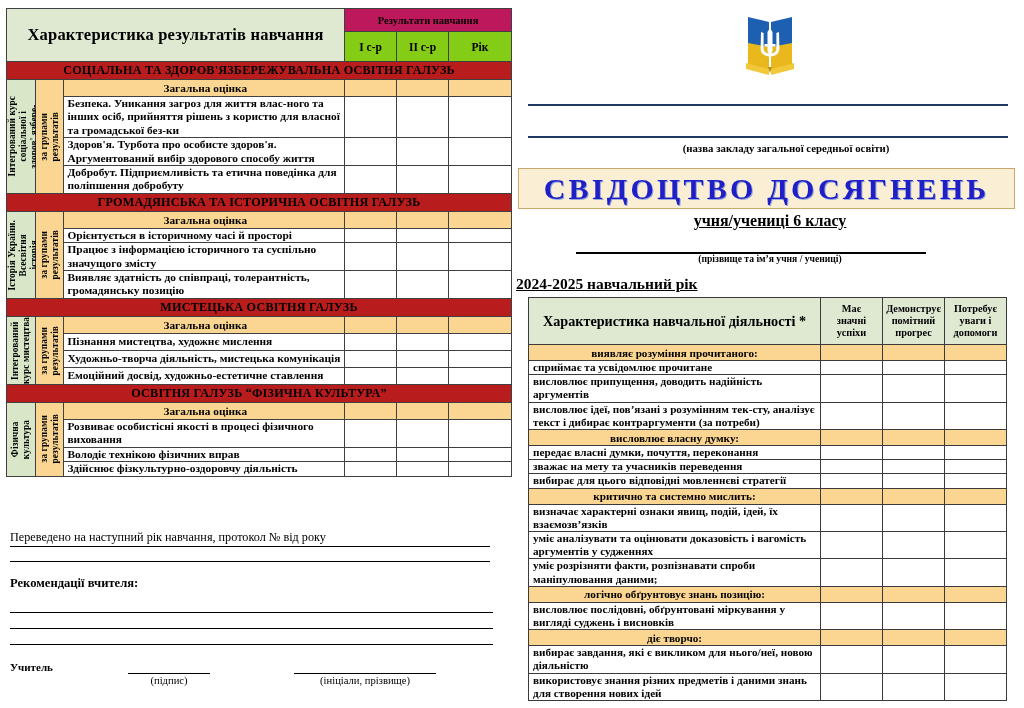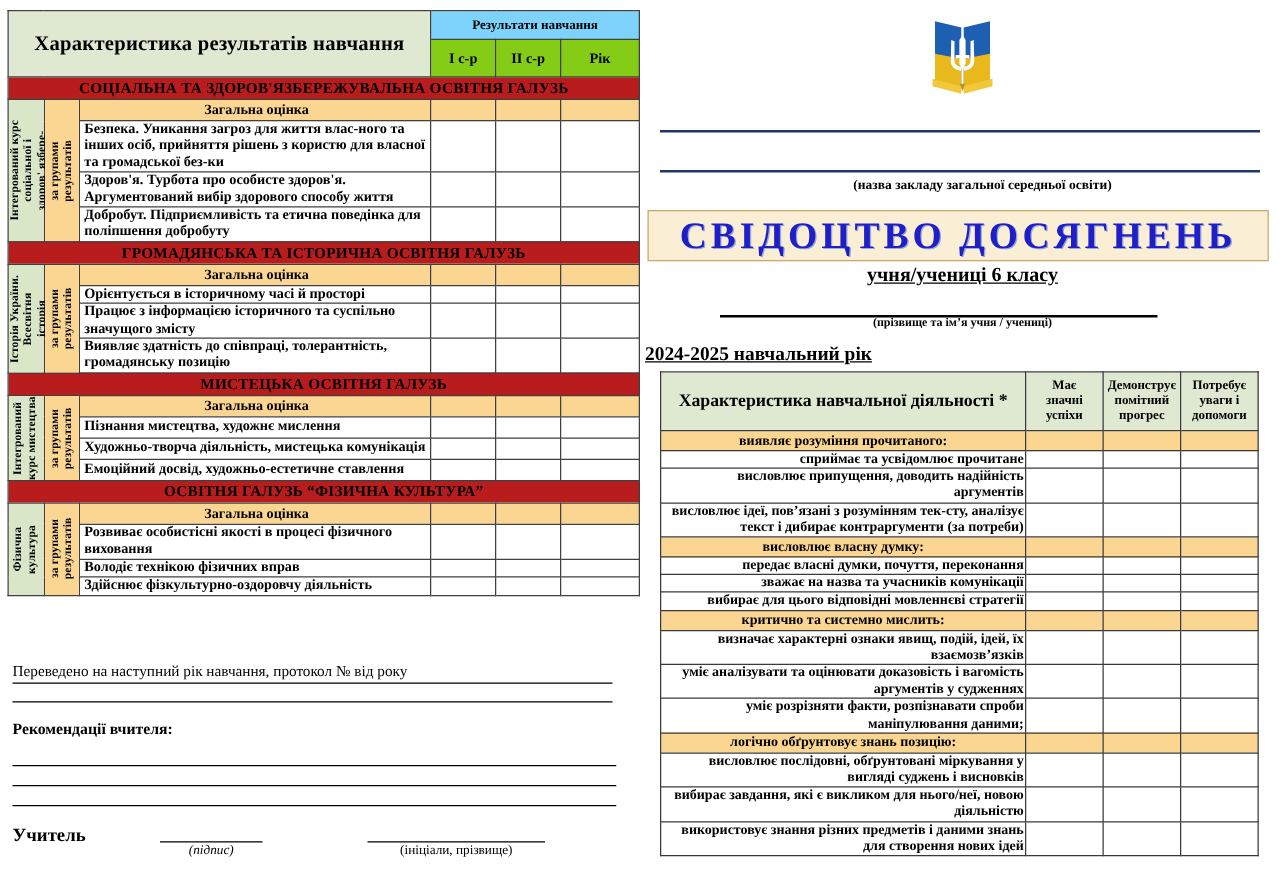--- a/index.html
+++ b/index.html
@@ -42,21 +42,21 @@
 
   .lt-title {
     background: #dfe9d2;
     text-align: center;
     font-weight: bold;
     font-size: 16.5px;
     height: 52px;
     letter-spacing: .2px;
   }
   .lt-rezult {
-    background: #7dd3fc;
+    background: #be185d;
     text-align: center;
     font-weight: bold;
     font-size: 10.5px;
     height: 17px;
   }
   .lt-subhead {
     background: #84cc16;
     text-align: center;
     font-weight: bold;
     font-size: 11.5px;
@@ -163,21 +163,21 @@
     width: 483px;
     height: 15px;
   }
   .teacher-row {
     margin-top: 14px;
     position: relative;
     height: 34px;
   }
   .teacher-label {
     font-weight: bold;
-    font-size: 15px;
+    font-size: 11px;
     position: absolute;
     left: 0;
     top: 2px;
   }
   .sig-line {
     position: absolute;
     border-bottom: 1.2px solid #000;
     top: 14px;
   }
   .sig-cap {
@@ -316,21 +316,21 @@
   }
   .rt-secmark {
     background: #fbd692;
     width: 62px;
   }
   .rt-txt {
     font-weight: bold;
     font-size: 11.2px;
     line-height: 13.2px;
     padding: 0px 1px 0px 4px !important;
-    text-align: right;
+    text-align: left;
   }
   .rt-mark {
     width: 62px;
   }
 </style>
 </head>
 <body>
 
 <div class="page">
 
@@ -493,21 +493,21 @@
   <div class="bottom">
     <div class="b-line2">Переведено на наступний рік навчання,  протокол №        від                     року</div>
     <div class="b-rule"></div>
     <div class="b-rec">Рекомендації вчителя:</div>
     <div class="b-rule2"></div>
     <div class="b-rule2"></div>
     <div class="b-rule2"></div>
     <div class="teacher-row">
       <div class="teacher-label">Учитель</div>
       <div class="sig-line" style="left:118px;width:82px;"></div>
-      <div class="sig-cap" style="left:118px;width:82px;font-style:italic;">(підпис)</div>
+      <div class="sig-cap" style="left:118px;width:82px;">(підпис)</div>
       <div class="sig-line" style="left:284px;width:142px;"></div>
       <div class="sig-cap" style="left:284px;width:142px;">(ініціали, прізвище)</div>
     </div>
   </div>
 
   <div class="right-panel">
 
     <div class="emblem">
       <svg viewBox="0 0 56 66" width="56" height="66">
         <path d="M6 6 L27 11 L27 60 L6 54 Z" fill="#1d5fb0"></path>
@@ -591,21 +591,21 @@
             <td class="rt-secmark"></td>
             <td class="rt-secmark"></td>
           </tr>
           <tr>
             <td class="rt-txt">передає власні думки, почуття, переконання</td>
             <td class="rt-mark"></td>
             <td class="rt-mark"></td>
             <td class="rt-mark"></td>
           </tr>
           <tr>
-            <td class="rt-txt">зважає на назва та учасників комунікації</td>
+            <td class="rt-txt">зважає на мету та учасників переведення</td>
             <td class="rt-mark"></td>
             <td class="rt-mark"></td>
             <td class="rt-mark"></td>
           </tr>
           <tr>
             <td class="rt-txt">вибирає для цього відповідні мовленнєві стратегії</td>
             <td class="rt-mark"></td>
             <td class="rt-mark"></td>
             <td class="rt-mark"></td>
           </tr>
@@ -637,20 +637,26 @@
             <td class="rt-sec">логічно обґрунтовує знань позицію:</td>
             <td class="rt-secmark"></td>
             <td class="rt-secmark"></td>
             <td class="rt-secmark"></td>
           </tr>
           <tr>
             <td class="rt-txt">висловлює послідовні, обґрунтовані міркування у вигляді суджень і висновків</td>
             <td class="rt-mark"></td>
             <td class="rt-mark"></td>
             <td class="rt-mark"></td>
+          </tr>
+          <tr>
+            <td class="rt-sec">діє творчо:</td>
+            <td class="rt-secmark"></td>
+            <td class="rt-secmark"></td>
+            <td class="rt-secmark"></td>
           </tr>
           <tr>
             <td class="rt-txt">вибирає завдання, які є викликом для нього/неї, новою діяльністю</td>
             <td class="rt-mark"></td>
             <td class="rt-mark"></td>
             <td class="rt-mark"></td>
           </tr>
           <tr>
             <td class="rt-txt">використовує знання різних предметів і даними знань для створення нових ідей</td>
             <td class="rt-mark"></td>

